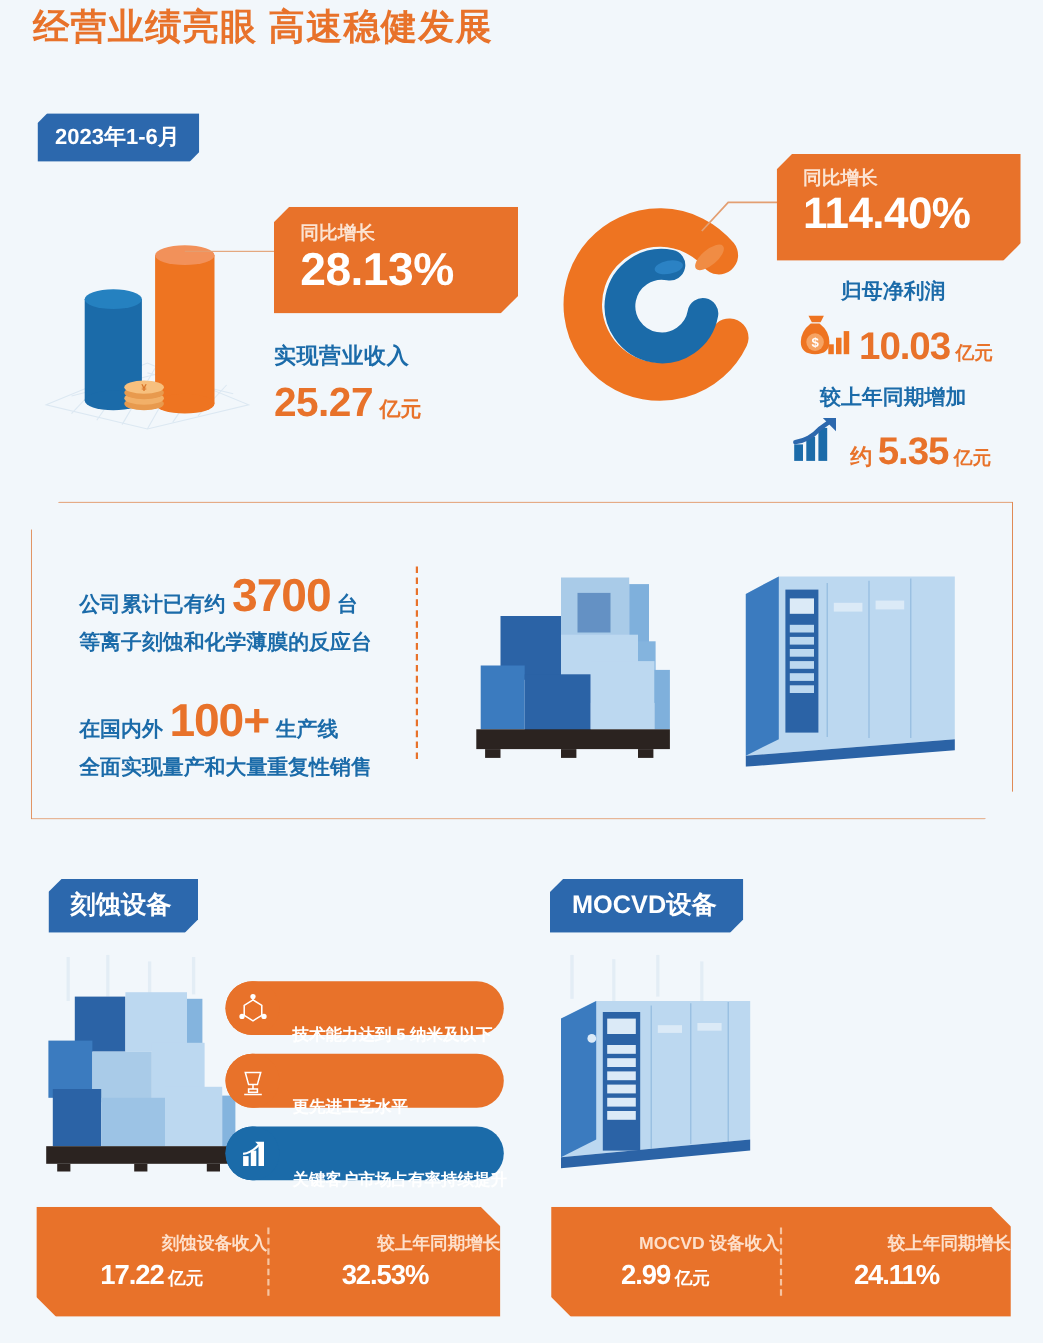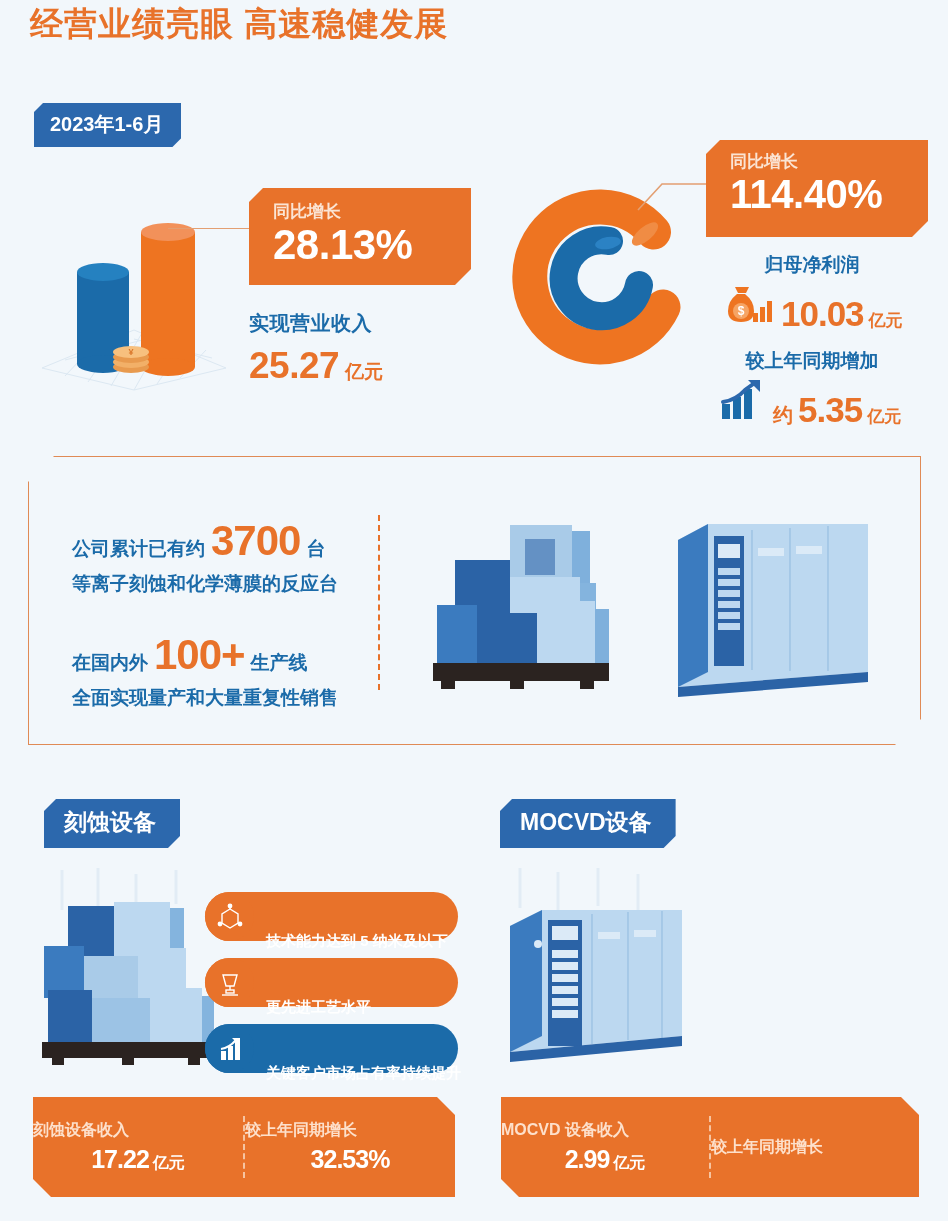--- a/index.html
+++ b/index.html
@@ -96,21 +96,21 @@
   .pill-icon-o { background:#e8722a; }
   .pill-icon-b { background:#1b6ba9; }
   .pill-text { color:#fff; font-size:15px; font-weight:bold; margin-left:12px; white-space:nowrap; line-height:1.28;margin-top:48px; }
 
   
   .rev-bar {
     position:absolute; background:#e8722a; height:100px;
     clip-path:polygon(0 0, calc(100% - 18px) 0, 100% 18px, 100% 100%, 18px 100%, 0 calc(100% - 18px));
     display:flex; align-items:center;
   }
-  .rev-cell { flex:1; text-align:left; }
+  .rev-cell { flex:1; text-align:right; }
   .rev-label { font-size:16px; font-weight:bold; color:#fde0cb; }
   .rev-valrow { display:flex; align-items:baseline; justify-content:center; gap:4px; margin-top:4px; }
   .rev-value { font-size:25px; font-weight:bold; color:#fff; letter-spacing:-1px; }
   .rev-unit { font-size:16px; font-weight:bold; color:#fff; }
   .rev-sep { width:0; border-left:2px dashed #f6c4a1; height:62px; }
 
   
   .illus { position:absolute; }
 </style>
 </head>
@@ -399,16 +399,19 @@
     <div class="rev-cell">
       <div class="rev-label">MOCVD 设备收入</div>
       <div class="rev-valrow">
         <span class="rev-value">2.99</span>
         <span class="rev-unit">亿元</span>
       </div>
     </div>
     <div class="rev-sep"></div>
     <div class="rev-cell">
       <div class="rev-label">较上年同期增长</div>
+      <div class="rev-valrow">
+        <span class="rev-value">24.11%</span>
+      </div>
     </div>
   </div>
 
 </div>
 
 </body></html>

